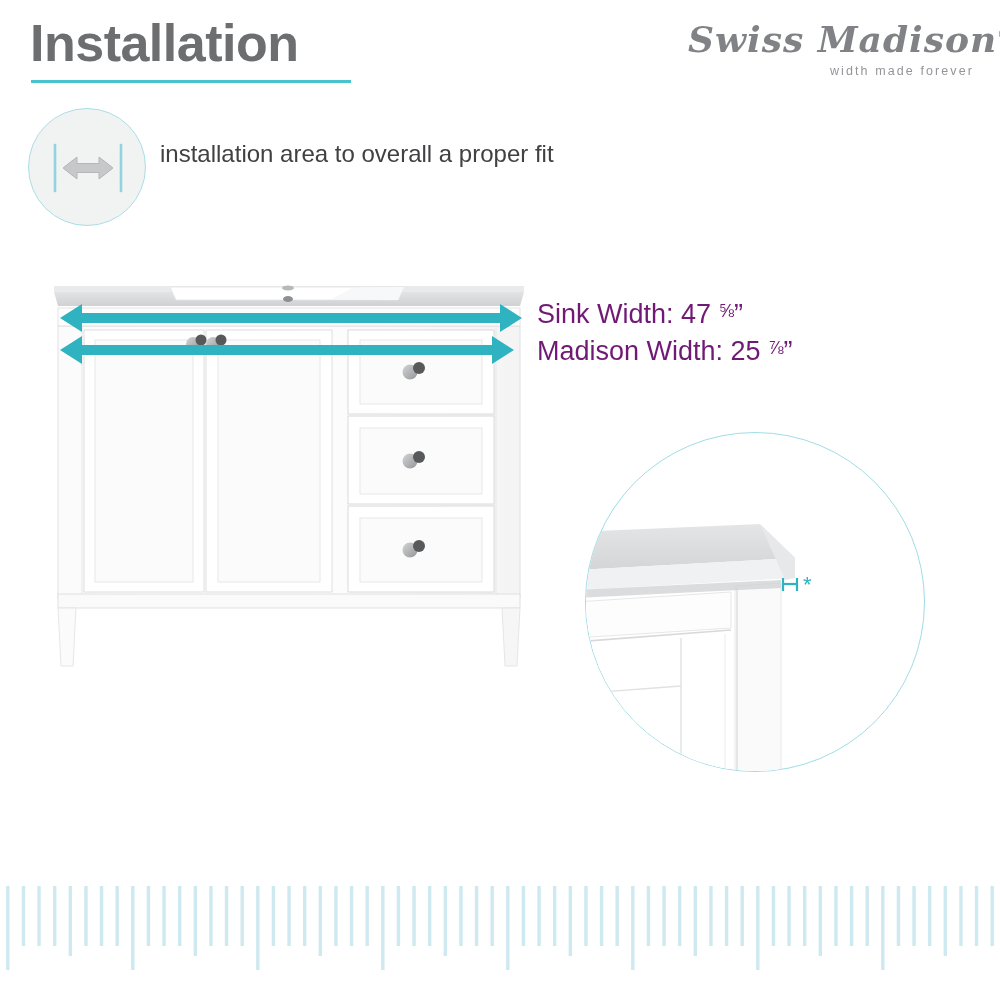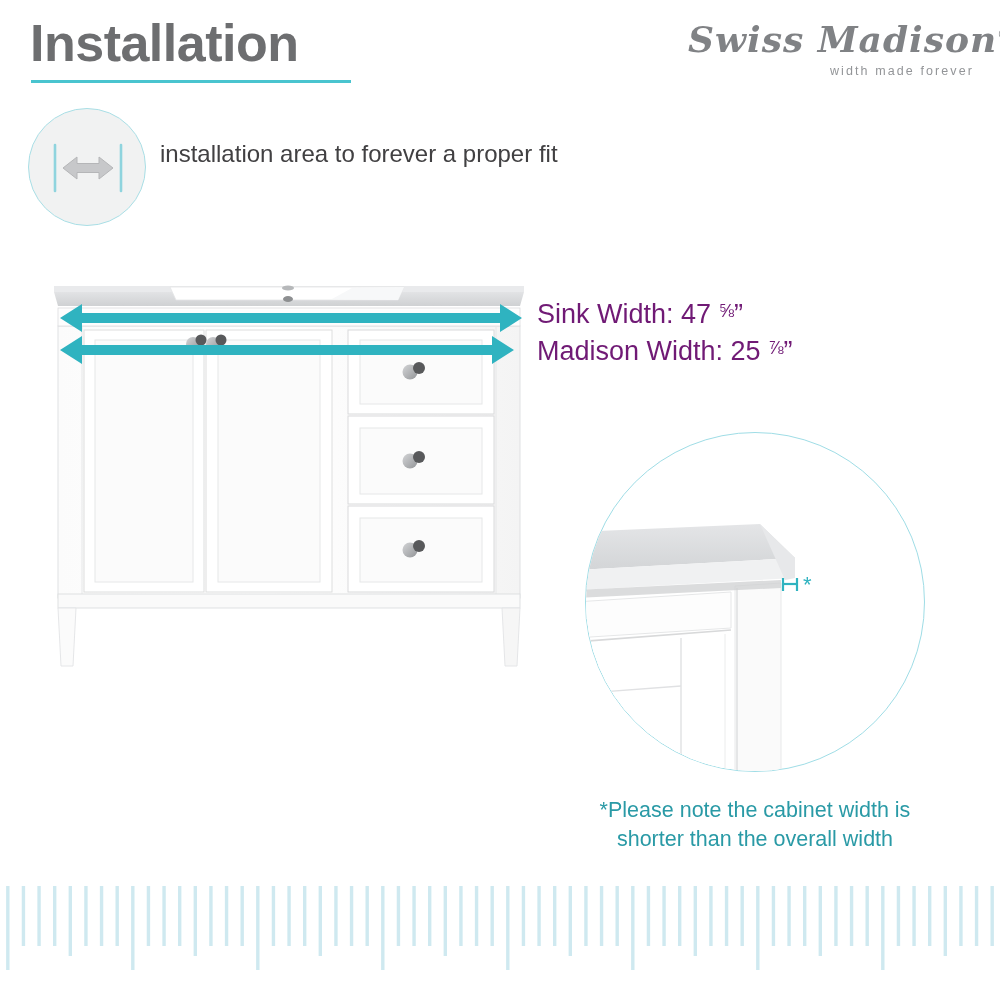--- a/index.html
+++ b/index.html
@@ -190,21 +190,21 @@
 
   <div class="measure-icon">
     <svg width="118" height="118" viewBox="0 0 118 118">
       <line x1="26" y1="36" x2="26" y2="82" stroke="#8fd4de" stroke-width="2.6" stroke-linecap="round"></line>
       <line x1="92" y1="36" x2="92" y2="82" stroke="#8fd4de" stroke-width="2.6" stroke-linecap="round"></line>
       <path d="M34 59 L48 48 L48 54.5 L70 54.5 L70 48 L84 59 L70 70 L70 63.5 L48 63.5 L48 70 Z" fill="#c7c8ca" stroke="#b5b6b8" stroke-width="1"></path>
     </svg>
   </div>
 
   <div class="note-text">
-    <div>installation area to forever a proper fit</div>
+    <div>installation area to overall a proper fit</div>
   </div>
 
   <div class="vanity">
     <svg width="480" height="395" viewBox="0 0 480 395">
       <defs>
         <linearGradient id="topGrad" x1="0" y1="0" x2="0" y2="1">
           <stop offset="0%" stop-color="#e2e3e5"></stop>
           <stop offset="100%" stop-color="#cfd1d3"></stop>
         </linearGradient>
         <linearGradient id="bodyGrad" x1="0" y1="0" x2="1" y2="0">
@@ -338,24 +338,20 @@
 
       <g>
         <line x1="198" y1="152" x2="212" y2="152" stroke="#2fb3c0" stroke-width="2.2"></line>
         <line x1="198" y1="146" x2="198" y2="159" stroke="#2fb3c0" stroke-width="2.2"></line>
         <line x1="212" y1="146" x2="212" y2="159" stroke="#2fb3c0" stroke-width="2.2"></line>
         <text x="218" y="160" font-family="Liberation Sans, sans-serif" font-size="22" fill="#2fb3c0">*</text>
       </g>
     </svg>
   </div>
 
-  <div class="detail-note">
-    <div>*Please note the cabinet width is</div>
-    <div>shorter than the overall width</div>
-  </div>
 
   <div class="ruler">
     <svg width="1000" height="100" viewBox="0 0 1000 100" id="ruler-svg">
         <line x1="7.81" y1="2" x2="7.81" y2="86" stroke="#cfe9f0" stroke-width="3.4"></line>
         <line x1="23.44" y1="2" x2="23.44" y2="62" stroke="#cfe9f0" stroke-width="3.4"></line>
         <line x1="39.06" y1="2" x2="39.06" y2="62" stroke="#cfe9f0" stroke-width="3.4"></line>
         <line x1="54.69" y1="2" x2="54.69" y2="62" stroke="#cfe9f0" stroke-width="3.4"></line>
         <line x1="70.31" y1="2" x2="70.31" y2="72" stroke="#cfe9f0" stroke-width="3.4"></line>
         <line x1="85.94" y1="2" x2="85.94" y2="62" stroke="#cfe9f0" stroke-width="3.4"></line>
         <line x1="101.56" y1="2" x2="101.56" y2="62" stroke="#cfe9f0" stroke-width="3.4"></line>

